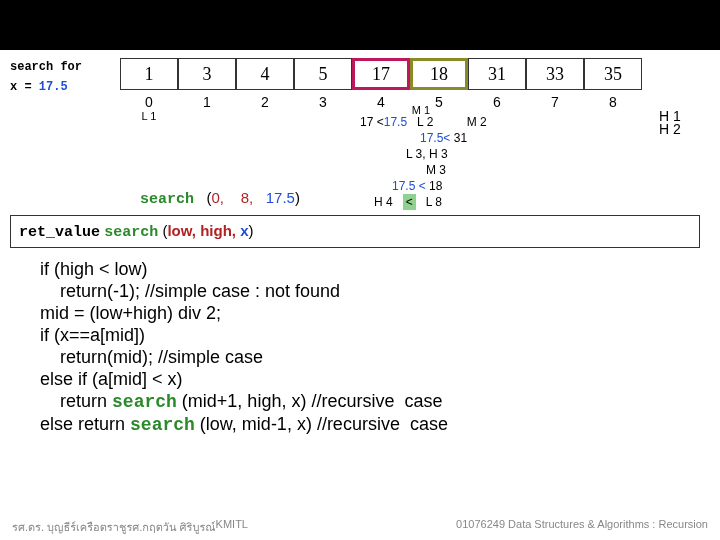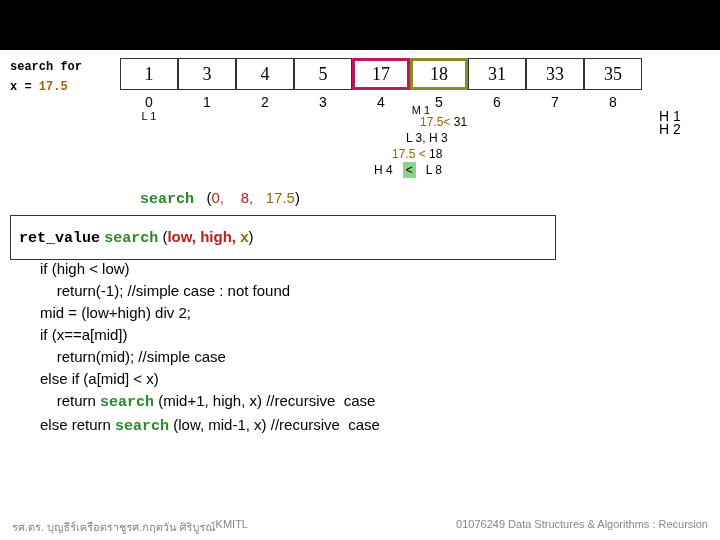--- a/index.html
+++ b/index.html
@@ -24,21 +24,21 @@
     left: 10px;
     top: 60px;
     width: 100px;
     font-family: "Courier New", monospace;
     font-weight: bold;
     font-size: 12px;
   }
   .header-left .xline {
     margin-top: 6px;
   }
-  .red { color: #a16207; }
+  .red { color: #1d4ed8; }
   .green { color: #2a8a2a; }
   .darkred { color: #b22222; }
 
   .array-wrap {
     position: absolute;
     left: 120px;
     top: 58px;
     display: flex;
   }
   .cell {
@@ -99,33 +99,33 @@
     top: 189px;
     font-size: 15px;
   }
   .call-line .mono { font-family: "Courier New", monospace; font-weight: bold; }
 
   .ret-box {
     position: absolute;
     left: 10px;
     top: 215px;
     border: 1.5px solid #333;
-    width: 546px;
-    padding: 12px 8px;
+    width: 690px;
+    padding: 6px 8px;
     box-sizing: border-box;
     font-size: 15px;
     background: #fff;
   }
   .ret-box .mono { font-family: "Courier New", monospace; font-weight: bold; }
 
   .code-block {
     position: absolute;
     left: 40px;
     top: 258px;
-    font-size: 15px;
+    font-size: 18px;
     line-height: 22px;
     font-family: Arial, sans-serif;
     white-space: pre;
   }
   .code-block .kw { font-family: "Courier New", monospace; font-weight: bold; color: #2a8a2a; }
 
   .footer {
     position: absolute;
     left: 0;
     bottom: 4px;
@@ -187,25 +187,33 @@
   <div class="ann"></div>
   <div class="ann" style="position:relative; top:-6px;">M 1</div>
 </div>
 
 <div class="right-ann">
   <div>H 1</div>
   <div>H 2</div>
 </div>
 
 <div class="mid-lines">
+  <div>
+    <span>17 &lt;</span><span class="red">17.5</span>
+    &nbsp;&nbsp;<span>L 2</span>
+    &nbsp;&nbsp;&nbsp;&nbsp;&nbsp;&nbsp;&nbsp;&nbsp;&nbsp;<span>M 2</span>
+  </div>
   <div style="padding-left:60px;">
     <span class="red">17.5&lt;</span><span>  31</span>
   </div>
   <div style="padding-left:46px;">
     <span>L 3, H 3</span>
+  </div>
+  <div style="padding-left:66px;">
+    <span>M 3</span>
   </div>
   <div style="padding-left:32px;">
     <span class="red">17.5 &lt;</span><span>  18</span>
   </div>
   <div style="padding-left:14px;">
     <span>H 4</span>
     &nbsp;&nbsp;<span class="lt-box">&lt;</span>&nbsp;&nbsp;
     <span>L 8</span>
   </div>
 </div>

